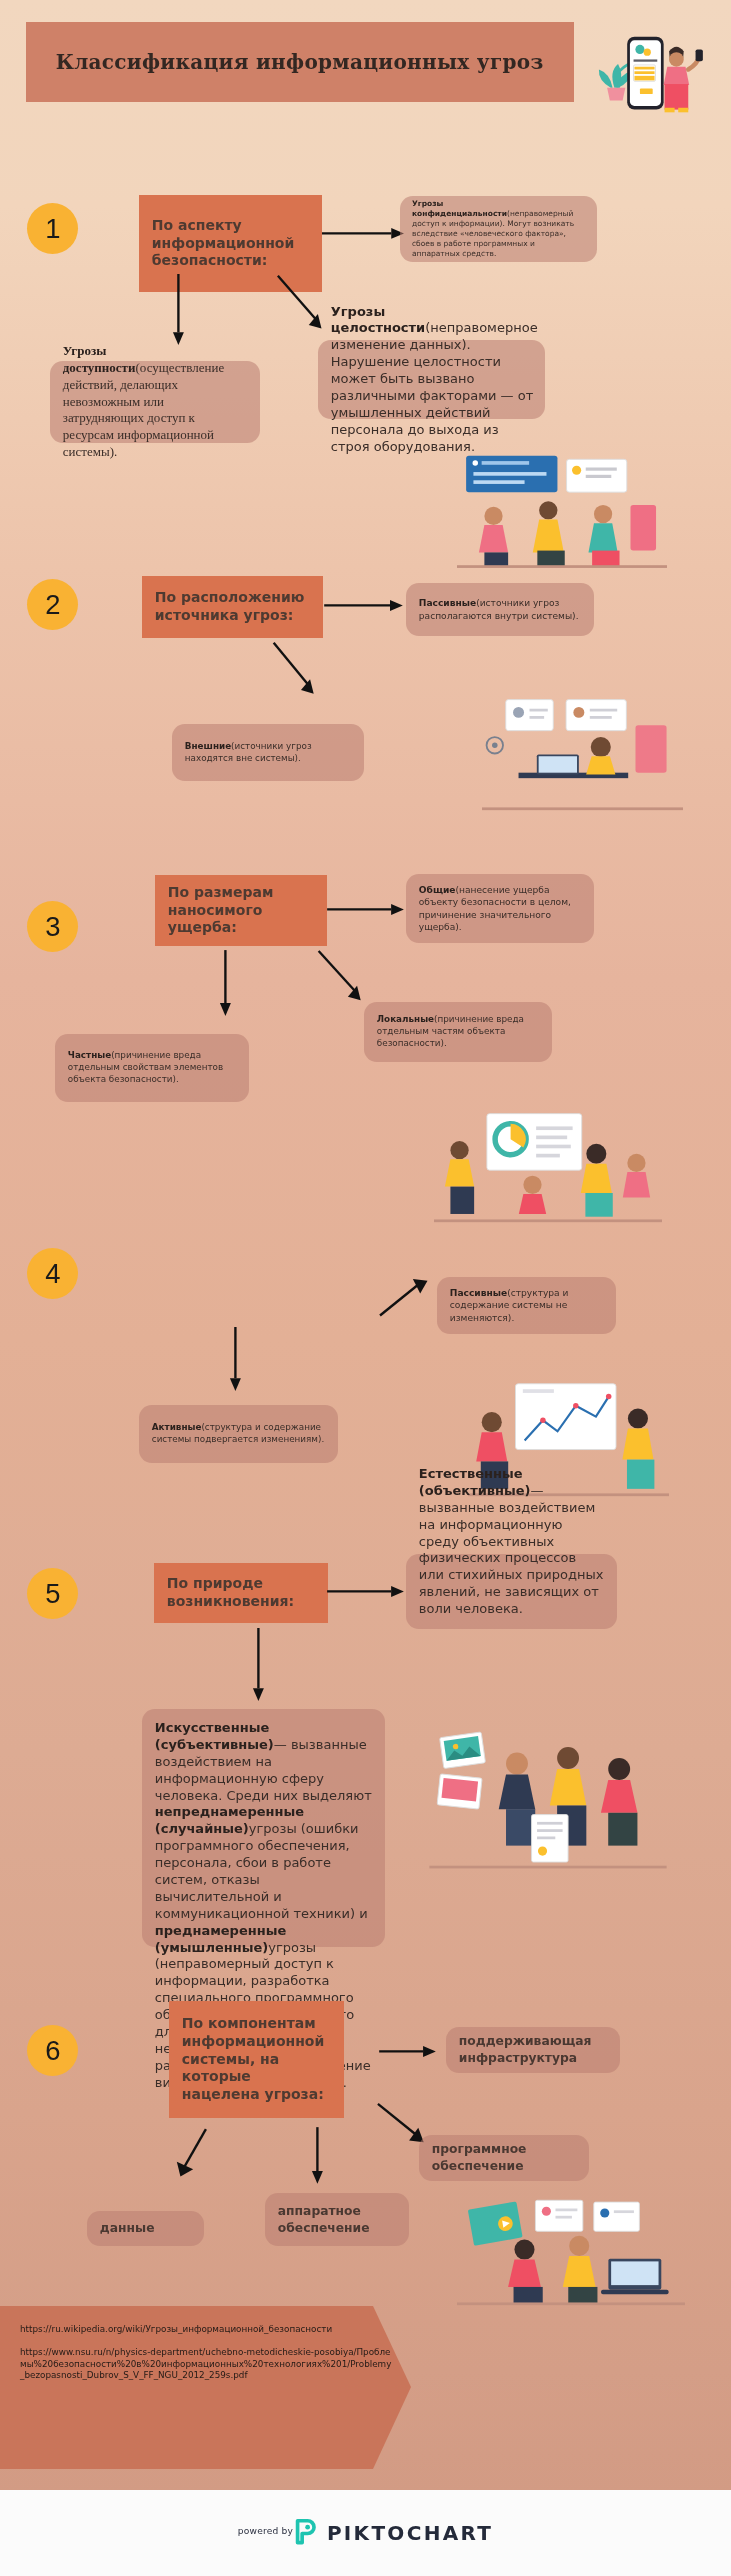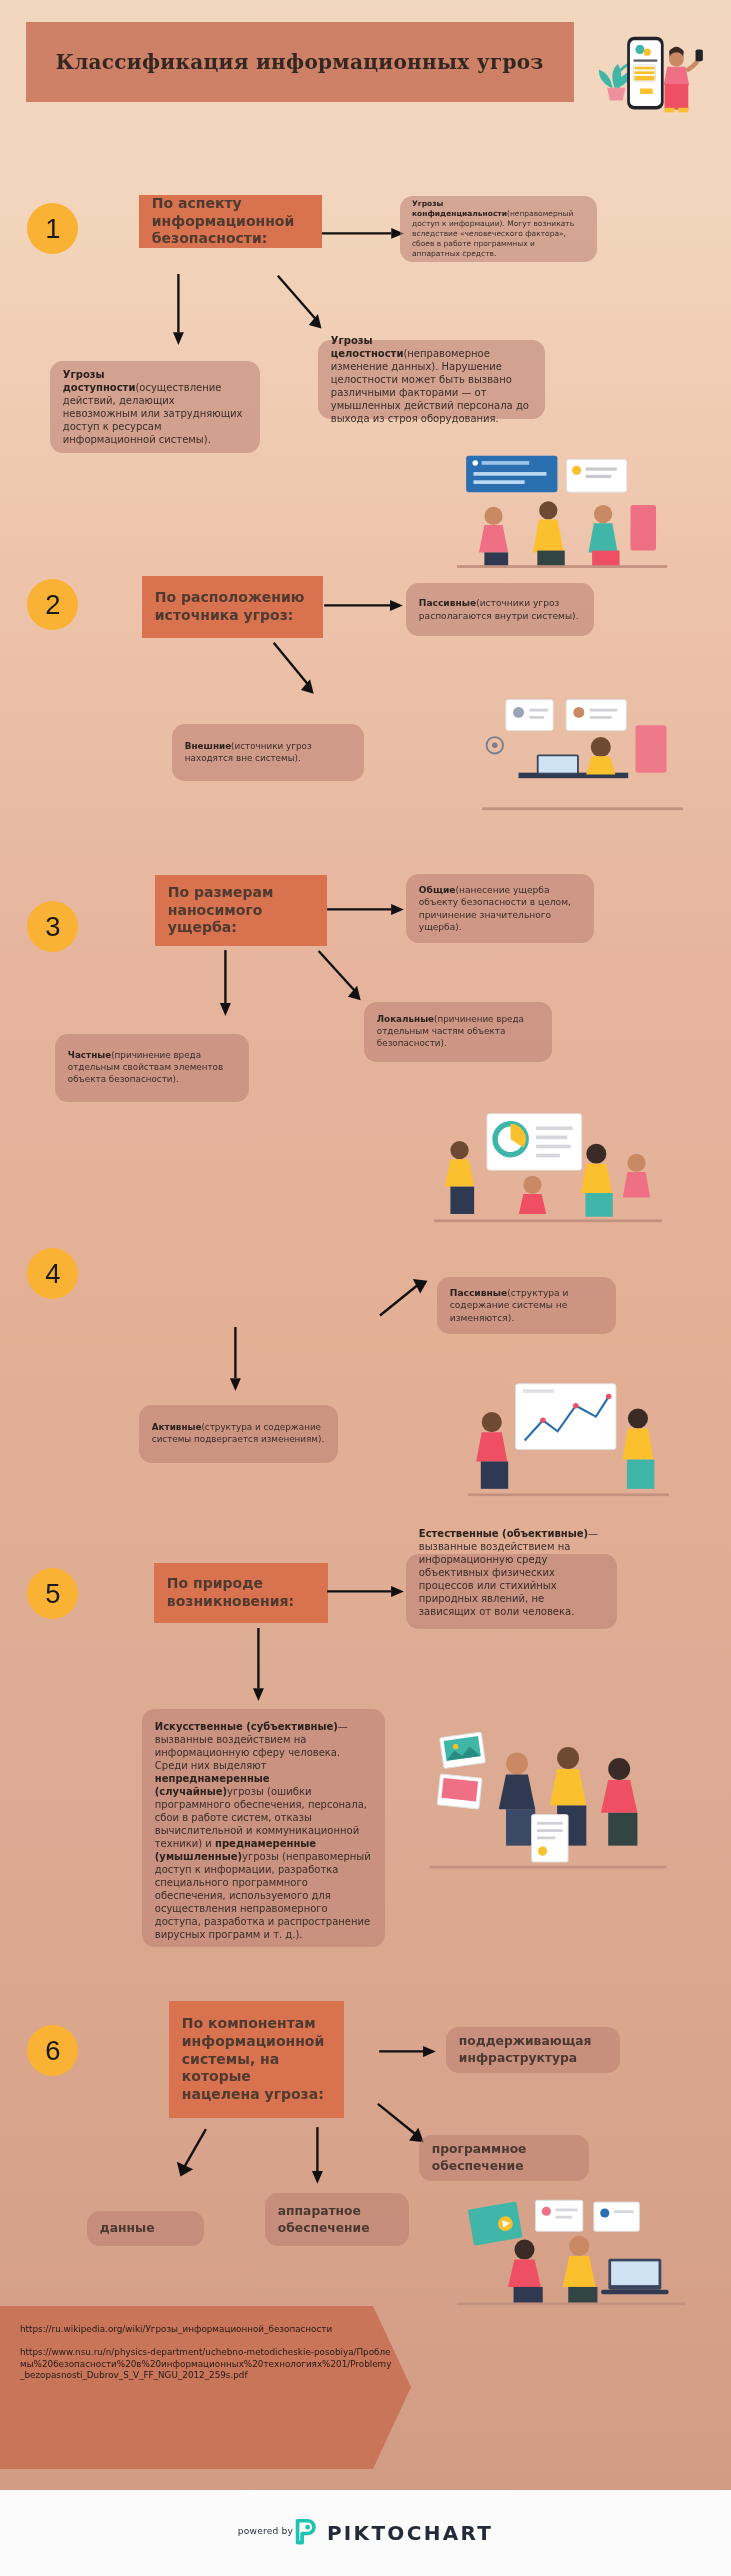--- a/index.html
+++ b/index.html
@@ -75,21 +75,21 @@
     position: absolute;
     background: rgba(185,126,113,0.55);
     border-radius: 12.8px;
     padding: 11px 12.8px;
     color: #3a2d28;
     font-size: 10px;
     line-height: 1.35;
     display: flex; align-items: center;
   }
   .soft-box.small { font-size: 7.5px; line-height: 1.32; padding-left: 12px; }
-  .soft-box.tiny  { font-size: 10px; line-height: 1.3; }
+  .soft-box.tiny  { font-size: 13px; line-height: 1.3; }
   .soft-box b { font-weight: 700; color: #2b211d; }
   .soft-box.plain {
     font-weight: 700; font-size: 12.3px; color: #4a3831;
     justify-content: flex-start;
   }
 
   
   .arrow { position: absolute; }
   .arrow svg { display: block; overflow: visible; }
 
@@ -172,21 +172,21 @@
         <path d="M133 66 q10-6 12-14" stroke="#c98a63" stroke-width="5" fill="none" stroke-linecap="round"></path>
         <rect x="141" y="44" width="8" height="13" rx="2" fill="#22222b"></rect>
         <rect x="107" y="108" width="11" height="5" fill="#fbc02d"></rect>
         <rect x="122" y="108" width="11" height="5" fill="#fbc02d"></rect>
       </g>
     </svg>
   </div>
 
   <div class="num" style="left:27.4px; top:203px;">1</div>
 
-  <div class="head-box" style="left:139px; top:195px; width:183px; height:53px;">
+  <div class="head-box" style="left:139px; top:195px; width:183px; height:97px;">
     <span>По аспекту информационной безопасности:</span>
   </div>
 
   <div class="arrow" style="left:322px; top:227px;">
     <svg width="82" height="12.8" viewBox="0 0 90 14">
         <line x1="0" y1="7" x2="76" y2="7" stroke="#111" stroke-width="2.6"></line>
         <polygon points="76,1 90,7 76,13" fill="#111"></polygon>
       </svg>
   </div>
 
@@ -203,21 +203,21 @@
       </svg>
   </div>
 
   <div class="arrow" style="left:274px; top:274px;">
     <svg width="55" height="60" viewBox="0 0 60 66">
         <line x1="4" y1="2" x2="46" y2="50" stroke="#111" stroke-width="2.6"></line>
         <polygon points="38,56 52,60 48,44" fill="#111"></polygon>
       </svg>
   </div>
 
-  <div class="soft-box tiny" style="left:50px; top:361px; width:210px; height:92px;">
+  <div class="soft-box tiny" style="left:50px; top:361px; width:210px; height:82px;font-family:Liberation Serif, serif;">
     <span>
       <b>Угрозы доступности</b><span>(осуществление действий, делающих невозможным или затрудняющих доступ к ресурсам информационной системы).</span>
     </span>
   </div>
 
   <div class="soft-box tiny" style="left:318px; top:340px; width:227px; height:79px;">
     <span>
       <b>Угрозы целостности</b><span>(неправомерное изменение данных). Нарушение целостности может быть вызвано различными факторами — от умышленных действий персонала до выхода из строя оборудования.</span>
     </span>
   </div>

